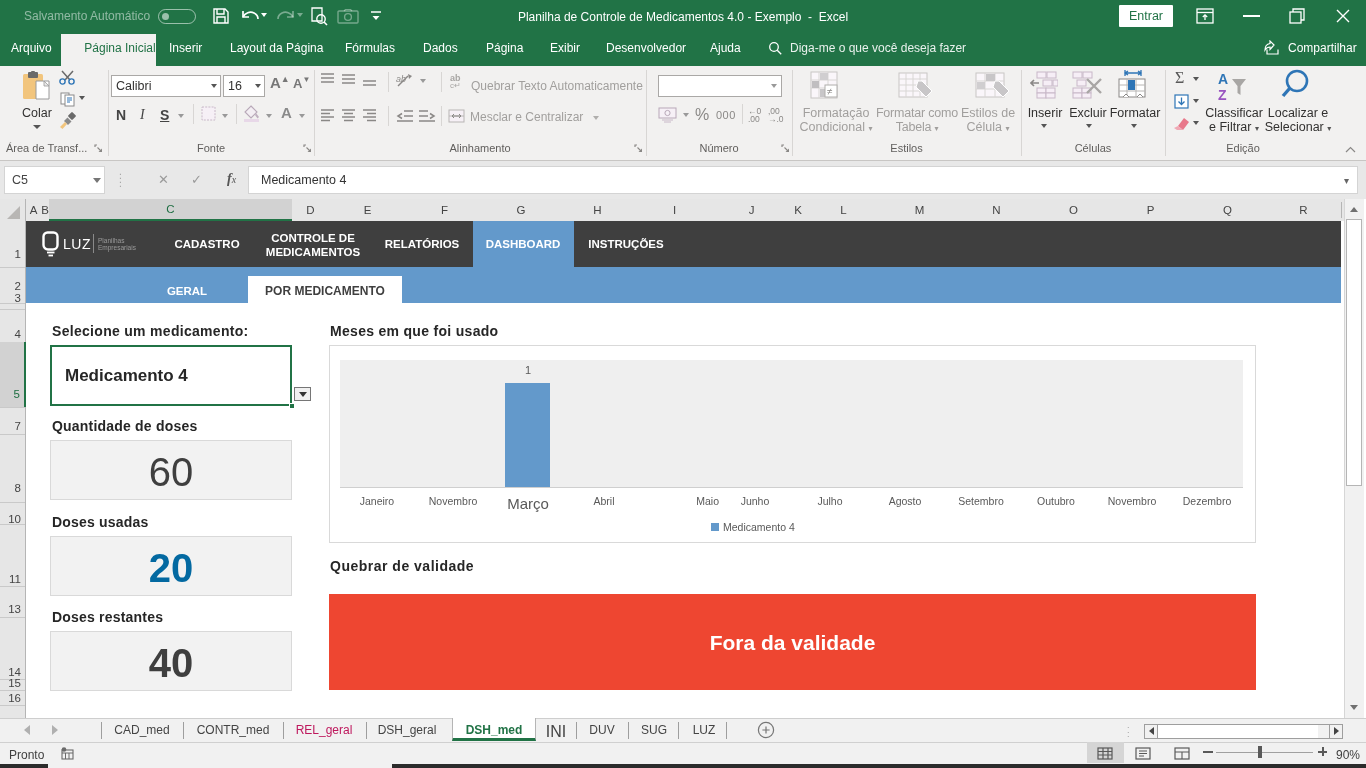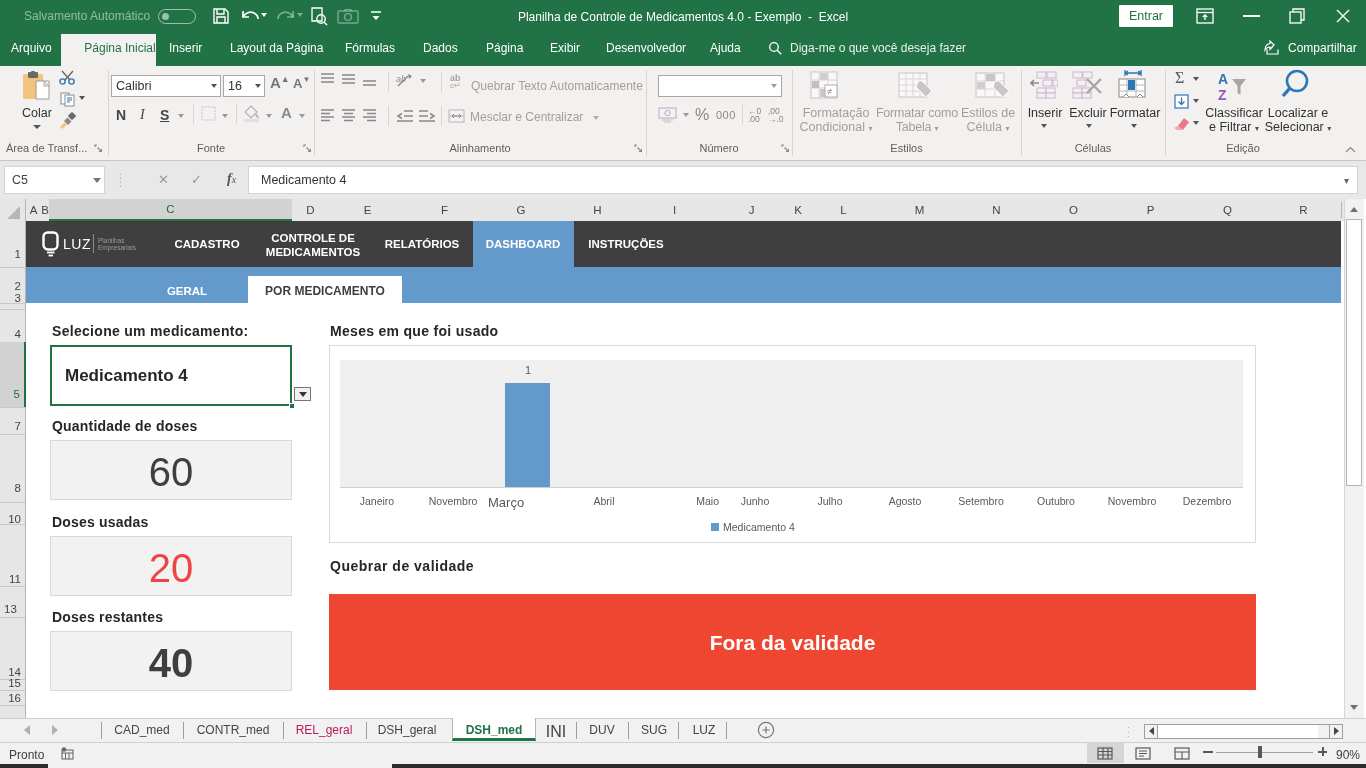--- a/index.html
+++ b/index.html
@@ -409,21 +409,21 @@
 <div class="ab" style="left:0;top:705px;width:25px;height:1px;background:#c9c9c9"></div>
 <div class="ab" style="left:0;top:248px;width:21px;height:16px;text-align:right;font-size:11.5px;color:#444">1</div>
 <div class="ab" style="left:0;top:280px;width:21px;height:16px;text-align:right;font-size:11.5px;color:#444">2</div>
 <div class="ab" style="left:0;top:292px;width:21px;height:16px;text-align:right;font-size:11.5px;color:#444">3</div>
 <div class="ab" style="left:0;top:328px;width:21px;height:16px;text-align:right;font-size:11.5px;color:#444">4</div>
 <div class="ab" style="left:0;top:381px;width:21px;height:16px;text-align:right;font-size:11.5px;color:#1e6e42">5</div>
 <div class="ab" style="left:0;top:420px;width:21px;height:16px;text-align:right;font-size:11.5px;color:#444">7</div>
 <div class="ab" style="left:0;top:482px;width:21px;height:16px;text-align:right;font-size:11.5px;color:#444">8</div>
 <div class="ab" style="left:0;top:513px;width:21px;height:16px;text-align:right;font-size:11.5px;color:#444">10</div>
 <div class="ab" style="left:0;top:573px;width:21px;height:16px;text-align:right;font-size:11.5px;color:#444">11</div>
-<div class="ab" style="left:0;top:603px;width:21px;height:16px;text-align:center;font-size:11.5px;color:#444">13</div>
+<div class="ab" style="left:0;top:603px;width:21px;height:16px;text-align:right;font-size:11.5px;color:#444">13</div>
 <div class="ab" style="left:0;top:666px;width:21px;height:16px;text-align:right;font-size:11.5px;color:#444">14</div>
 <div class="ab" style="left:0;top:677px;width:21px;height:16px;text-align:right;font-size:11.5px;color:#444">15</div>
 <div class="ab" style="left:0;top:692px;width:21px;height:16px;text-align:right;font-size:11.5px;color:#444">16</div>
 <div class="ab" style="left:0;top:341.5px;width:26px;height:65px;background:#d2d2d2;border-right:2px solid #217346"></div>
 <div class="ab" style="left:0;top:388px;width:20px;height:16px;text-align:right;font-size:11.5px;color:#1e6e42">5</div>
 
 <div class="ab" style="left:26px;top:221px;width:1315px;height:46px;background:#3f3f3f"></div>
 <div class="ab" style="left:26px;top:267px;width:1315px;height:35.5px;background:#6399cb"></div>
 <div class="ab" style="left:473px;top:221px;width:101px;height:46px;background:#6399cb"></div>
 <svg class="ab" style="left:42px;top:231px" width="18" height="26" viewBox="0 0 18 26">
@@ -446,33 +446,33 @@
 <div class="ab" style="left:50px;top:345px;width:242px;height:61px;background:#fff;border:2px solid #217346"></div>
 <div class="ab" style="left:65px;top:366px;font-size:17px;font-weight:bold;color:#262626">Medicamento 4</div>
 <div class="ab" style="left:294px;top:387px;width:17px;height:14px;background:#f0f0f0;border:1px solid #767676"></div>
 <div class="ab" style="left:298.5px;top:392px;width:0;height:0;border-left:4px solid transparent;border-right:4px solid transparent;border-top:5px solid #333"></div>
 <div class="ab" style="left:289px;top:403px;width:6px;height:6px;background:#217346;border:1px solid #fff"></div>
 <div class="ab" style="left:52px;top:418px;font-size:14px;letter-spacing:.2px;font-weight:bold;color:#262626">Quantidade de doses</div>
 <div class="ab" style="left:50px;top:440px;width:242px;height:60px;background:#f2f2f2;border:1px solid #d9d9d9"></div>
 <div class="ab" style="left:50px;top:450px;width:242px;text-align:center;font-size:40px;font-weight:normal;color:#3f3f3f">60</div>
 <div class="ab" style="left:52px;top:514px;font-size:14px;letter-spacing:.2px;font-weight:bold;color:#262626">Doses usadas</div>
 <div class="ab" style="left:50px;top:535.5px;width:242px;height:60px;background:#f2f2f2;border:1px solid #d9d9d9"></div>
-<div class="ab" style="left:50px;top:545.5px;width:242px;text-align:center;font-size:40px;font-weight:normal;color:#ef4444">20</div>
+<div class="ab" style="left:50px;top:545.5px;width:242px;text-align:center;font-size:40px;font-weight:bold;color:#0369a1">20</div>
 <div class="ab" style="left:52px;top:609px;font-size:14px;letter-spacing:.2px;font-weight:bold;color:#262626">Doses restantes</div>
 <div class="ab" style="left:50px;top:630.5px;width:242px;height:60px;background:#f2f2f2;border:1px solid #d9d9d9"></div>
 <div class="ab" style="left:50px;top:640.5px;width:242px;text-align:center;font-size:40px;font-weight:bold;color:#3f3f3f">40</div>
 <div class="ab" style="left:330px;top:323px;font-size:14px;letter-spacing:.3px;font-weight:bold;color:#262626">Meses em que foi usado</div>
 <div class="ab" style="left:329px;top:345px;width:927px;height:198px;background:#fff;border:1px solid #d9d9d9"></div>
 <div class="ab" style="left:340px;top:360px;width:903px;height:127px;background:#efefef"></div>
 <div class="ab" style="left:340px;top:487px;width:903px;height:1px;background:#cfcfcf"></div>
 <div class="ab" style="left:505px;top:383px;width:45px;height:104px;background:#6399cb"></div>
 <div class="ab" style="left:508px;top:364px;width:40px;text-align:center;font-size:11px;color:#595959">1</div>
 <div class="ab" style="left:337px;top:495px;width:80px;text-align:center;font-size:10.5px;color:#595959">Janeiro</div>
 <div class="ab" style="left:413px;top:495px;width:80px;text-align:center;font-size:10.5px;color:#595959">Novembro</div>
-<div class="ab" style="left:488px;top:495px;width:80px;font-size:13px;color:#595959">Março</div>
+<div class="ab" style="left:488px;top:495px;width:80px;text-align:center;font-size:15px;color:#595959">Março</div>
 <div class="ab" style="left:564px;top:495px;width:80px;text-align:center;font-size:10.5px;color:#595959">Abril</div>
 <div class="ab" style="left:639px;top:495px;width:80px;text-align:right;font-size:10.5px;color:#595959">Maio</div>
 <div class="ab" style="left:715px;top:495px;width:80px;text-align:center;font-size:10.5px;color:#595959">Junho</div>
 <div class="ab" style="left:790px;top:495px;width:80px;text-align:center;font-size:10.5px;color:#595959">Julho</div>
 <div class="ab" style="left:865px;top:495px;width:80px;text-align:center;font-size:10.5px;color:#595959">Agosto</div>
 <div class="ab" style="left:941px;top:495px;width:80px;text-align:center;font-size:10.5px;color:#595959">Setembro</div>
 <div class="ab" style="left:1016px;top:495px;width:80px;text-align:center;font-size:10.5px;color:#595959">Outubro</div>
 <div class="ab" style="left:1092px;top:495px;width:80px;text-align:center;font-size:10.5px;color:#595959">Novembro</div>
 <div class="ab" style="left:1167px;top:495px;width:80px;text-align:center;font-size:10.5px;color:#595959">Dezembro</div>
 <div class="ab" style="left:711px;top:523px;width:8px;height:8px;background:#6399cb"></div>

